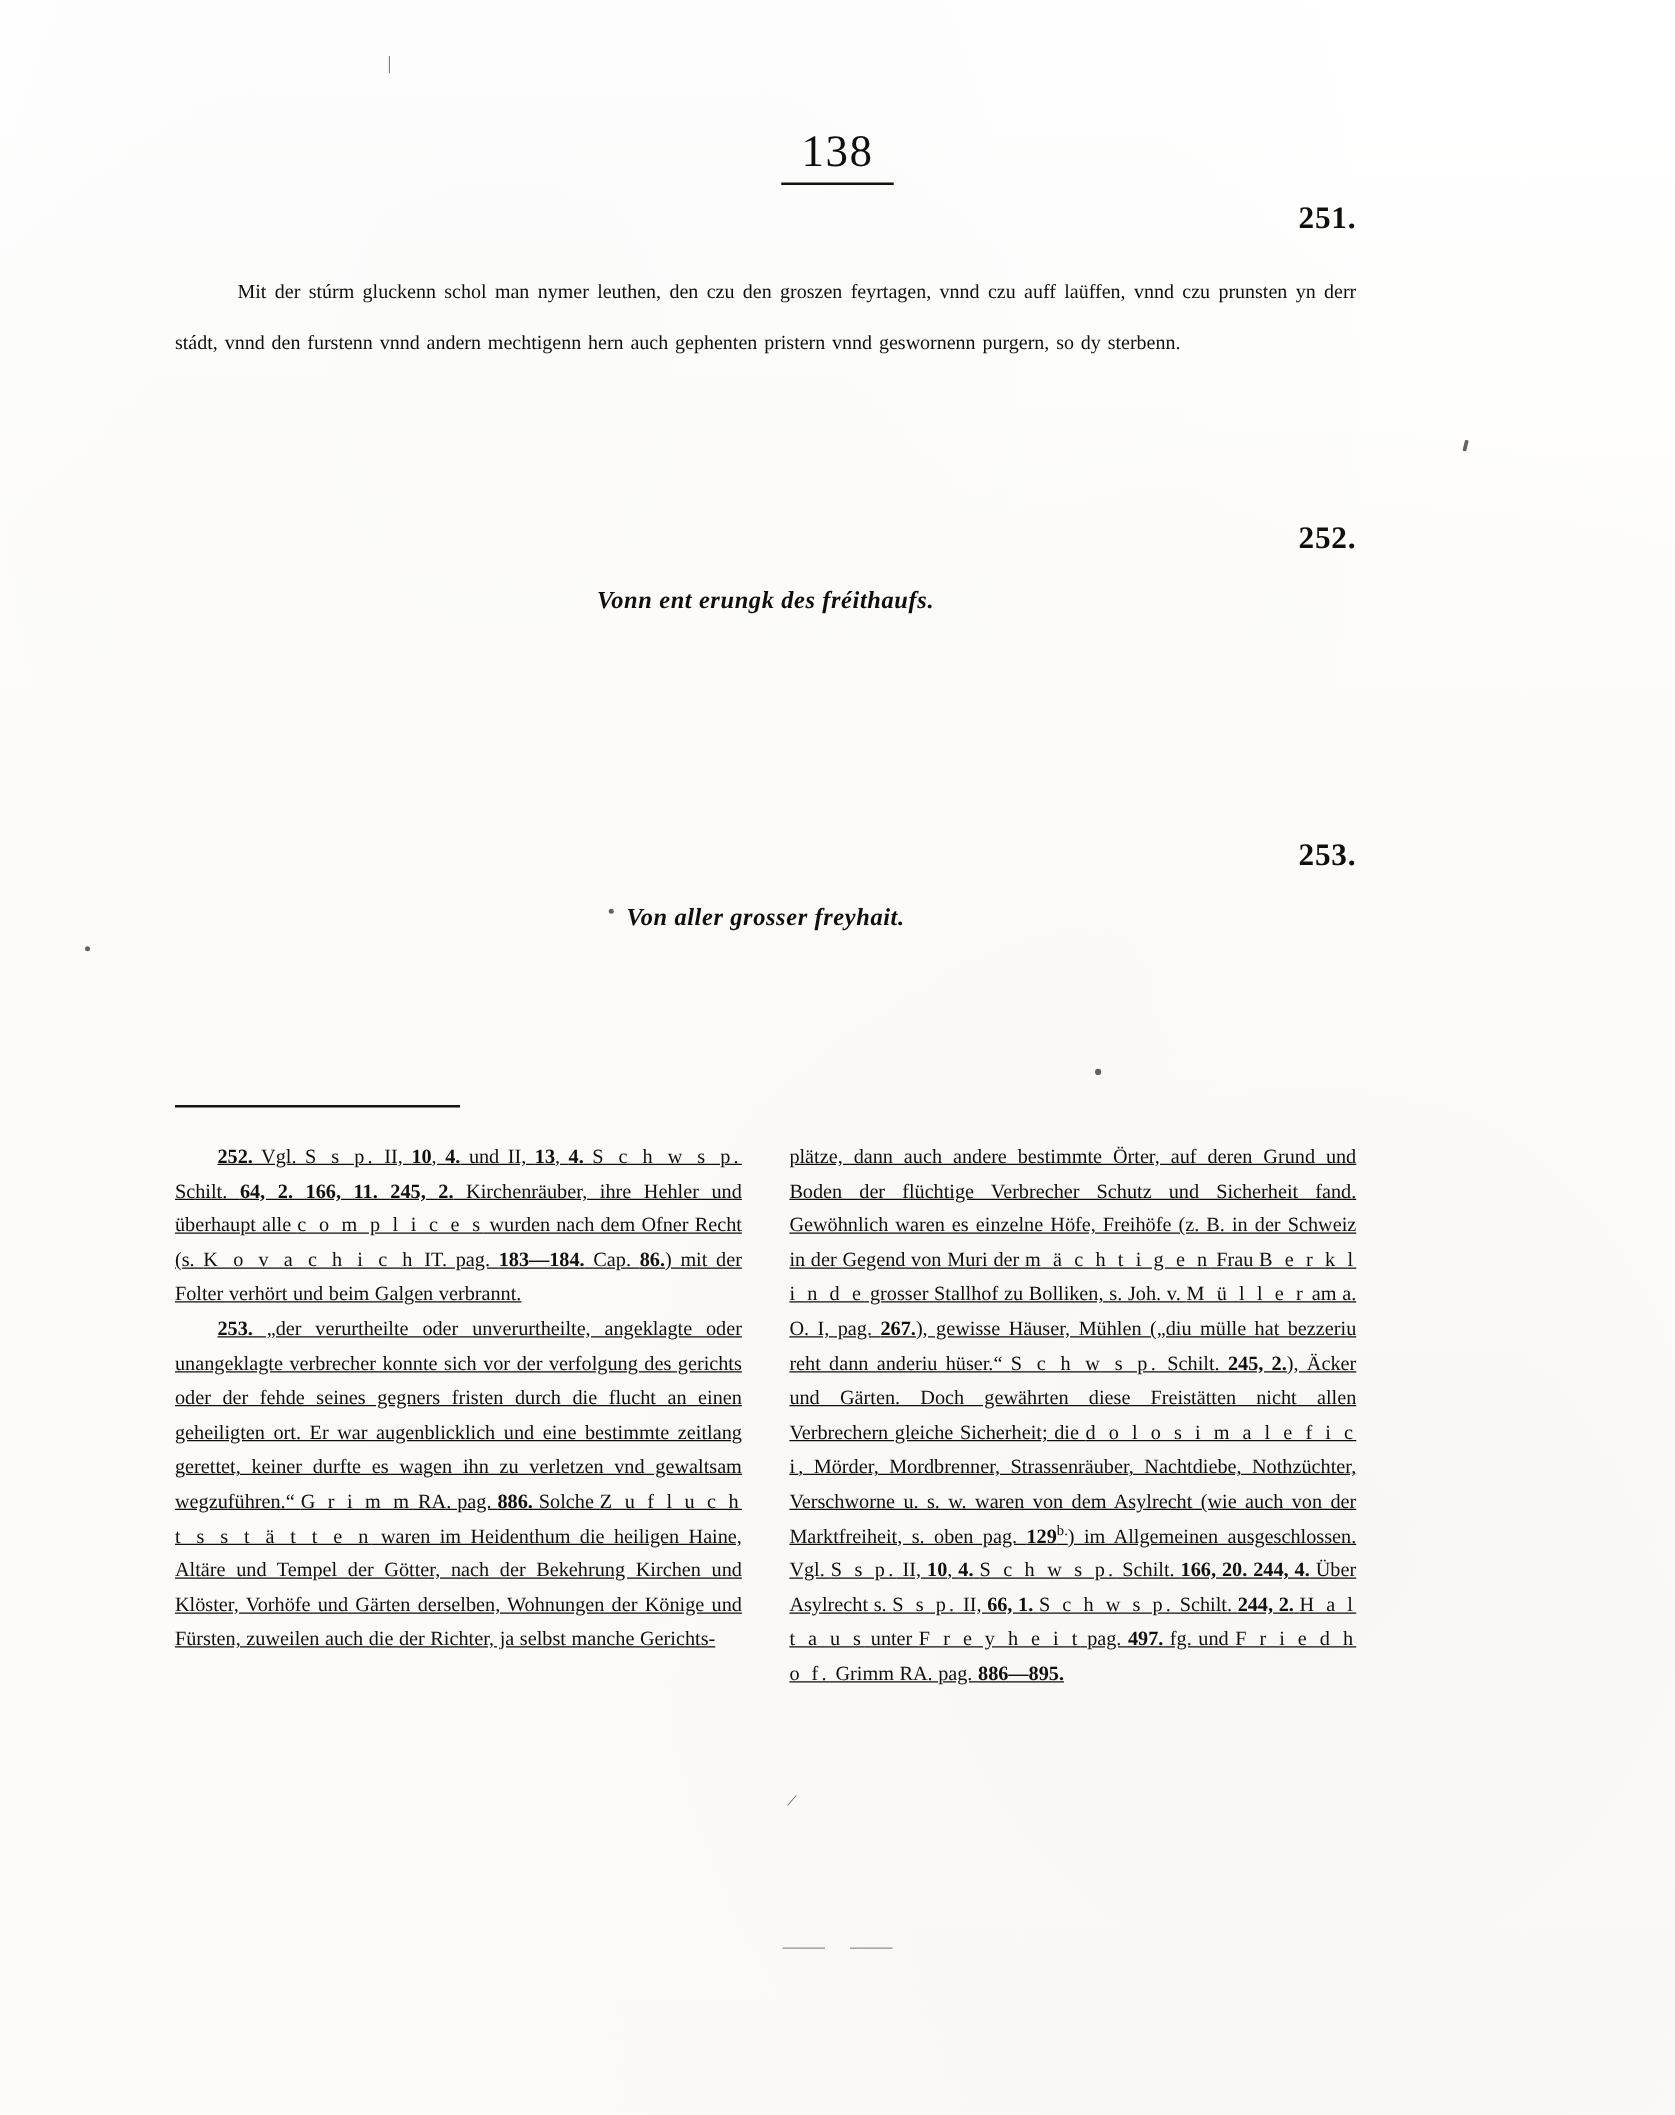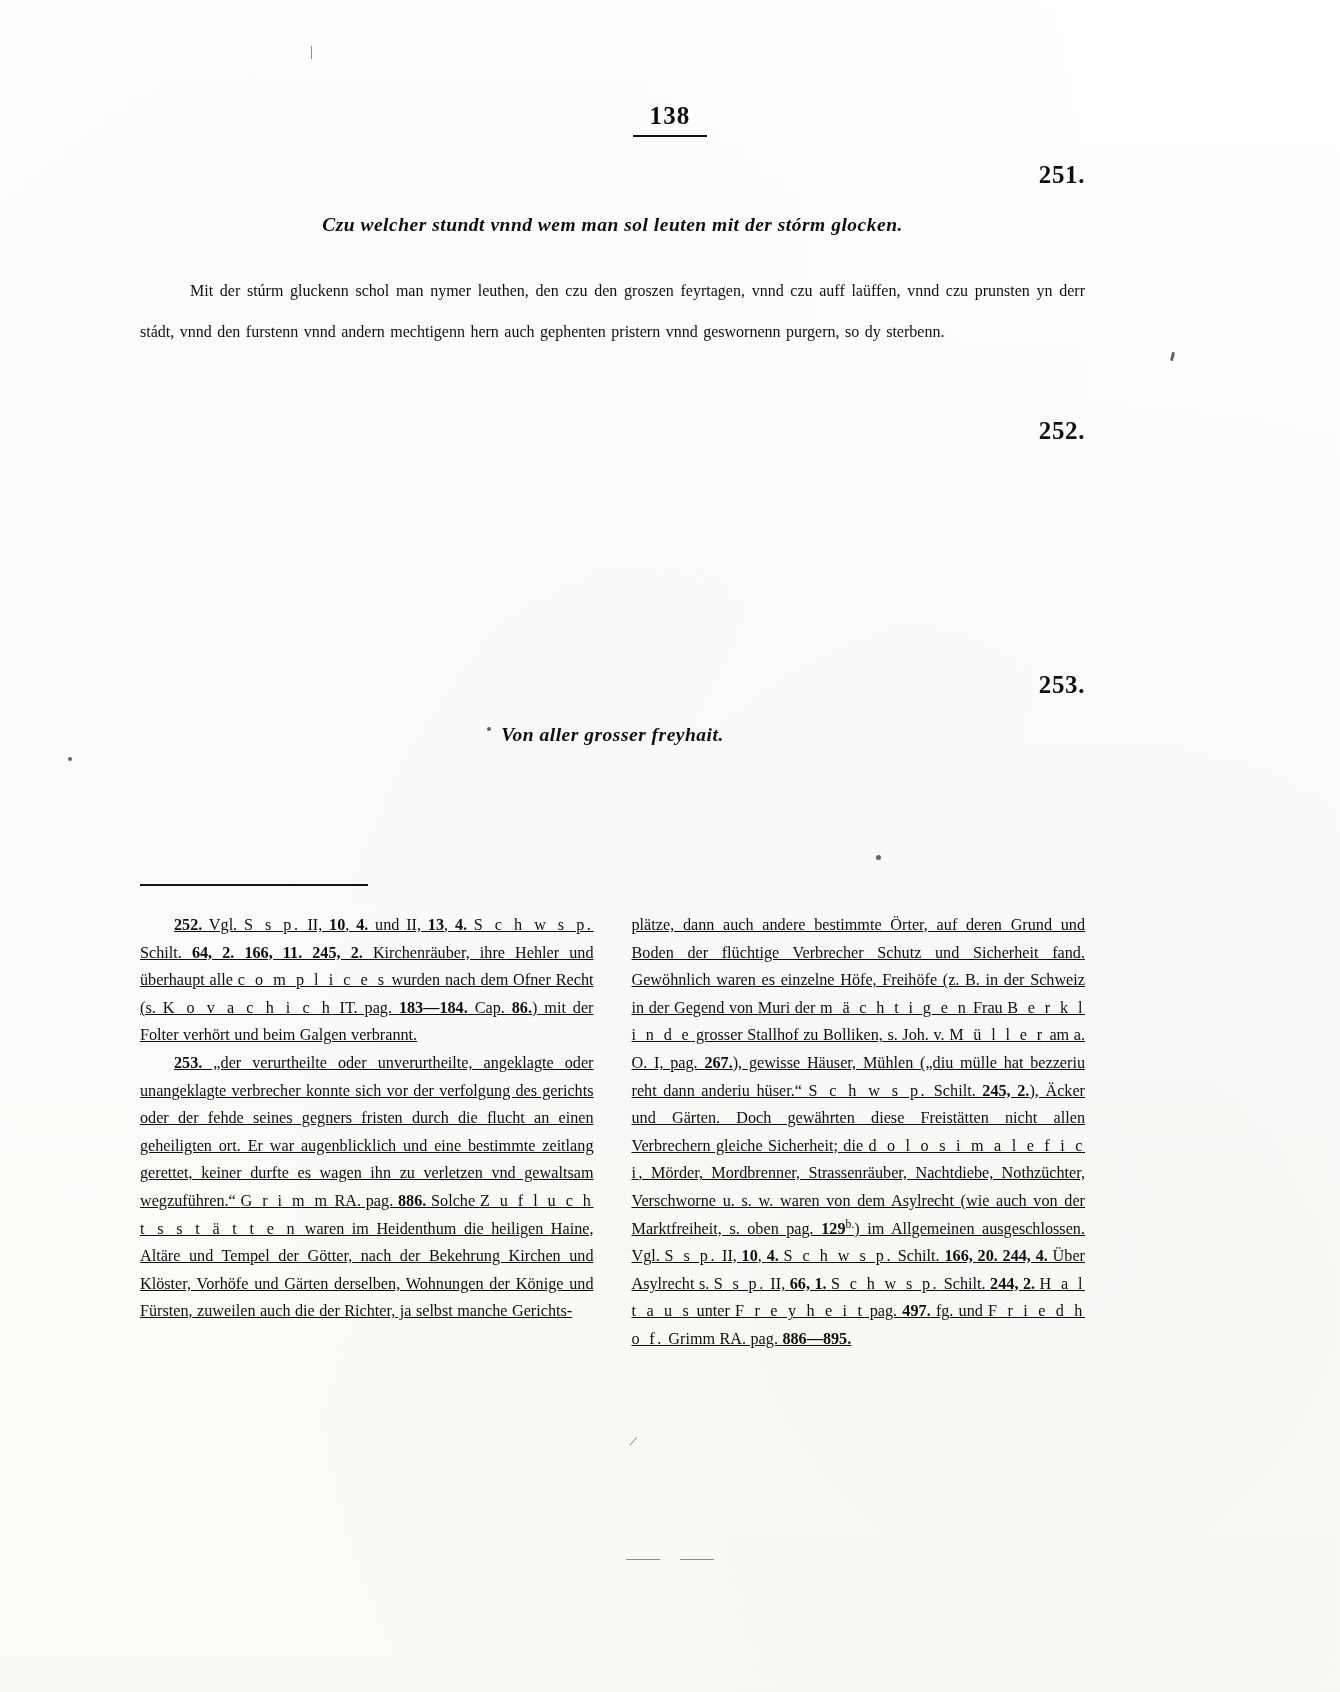--- a/index.html
+++ b/index.html
@@ -39,22 +39,22 @@
   
   .folio-wrap {
     position: absolute;
     left: 0;
     right: 0;
     top: 103px;
     text-align: center;
   }
   .folio {
     display: inline-block;
-    font-weight: bold;
-    font-size: 25px;
+    font-weight: normal;
+    font-size: 36px;
     letter-spacing: 1.2px;
     line-height: 1;
     padding: 0 16px 7px 16px;
     border-bottom: 2.2px solid #15130f;
   }
 
   
   .section {
     position: absolute;
     left: 140px;
@@ -162,26 +162,26 @@
 
 <div id="page">
   <div class="content">
 
     <div class="folio-wrap">
       <div class="folio">138</div>
     </div>
 
     <div class="section" id="sec-251">
       <div class="sec-num">251.</div>
-      <div class="sec-head">Czu welcher stundt vnnd wem man sol leuten mit der stórm glocken.</div>
       <p class="sec-body">Mit der stúrm gluckenn schol man nymer leuthen, den czu den groszen feyrtagen, vnnd czu auff laüffen, vnnd czu prunsten yn derr stádt, vnnd den furstenn vnnd andern mechtigenn hern auch gephenten pristern vnnd geswornenn purgern, so dy sterbenn.</p>
     </div>
 
     <div class="section" id="sec-252">
       <div class="sec-num">252.</div>
+      <div class="sec-head">Vonn ent erungk des fréithaufs.</div>
     </div>
 
     <div class="section" id="sec-253">
       <div class="sec-num">253.</div>
       <div class="sec-head">Von aller grosser freyhait.</div>
     </div>
 
     <div id="footnotes">
       <div class="fn-rule"></div>
       <div class="fn-cols">

